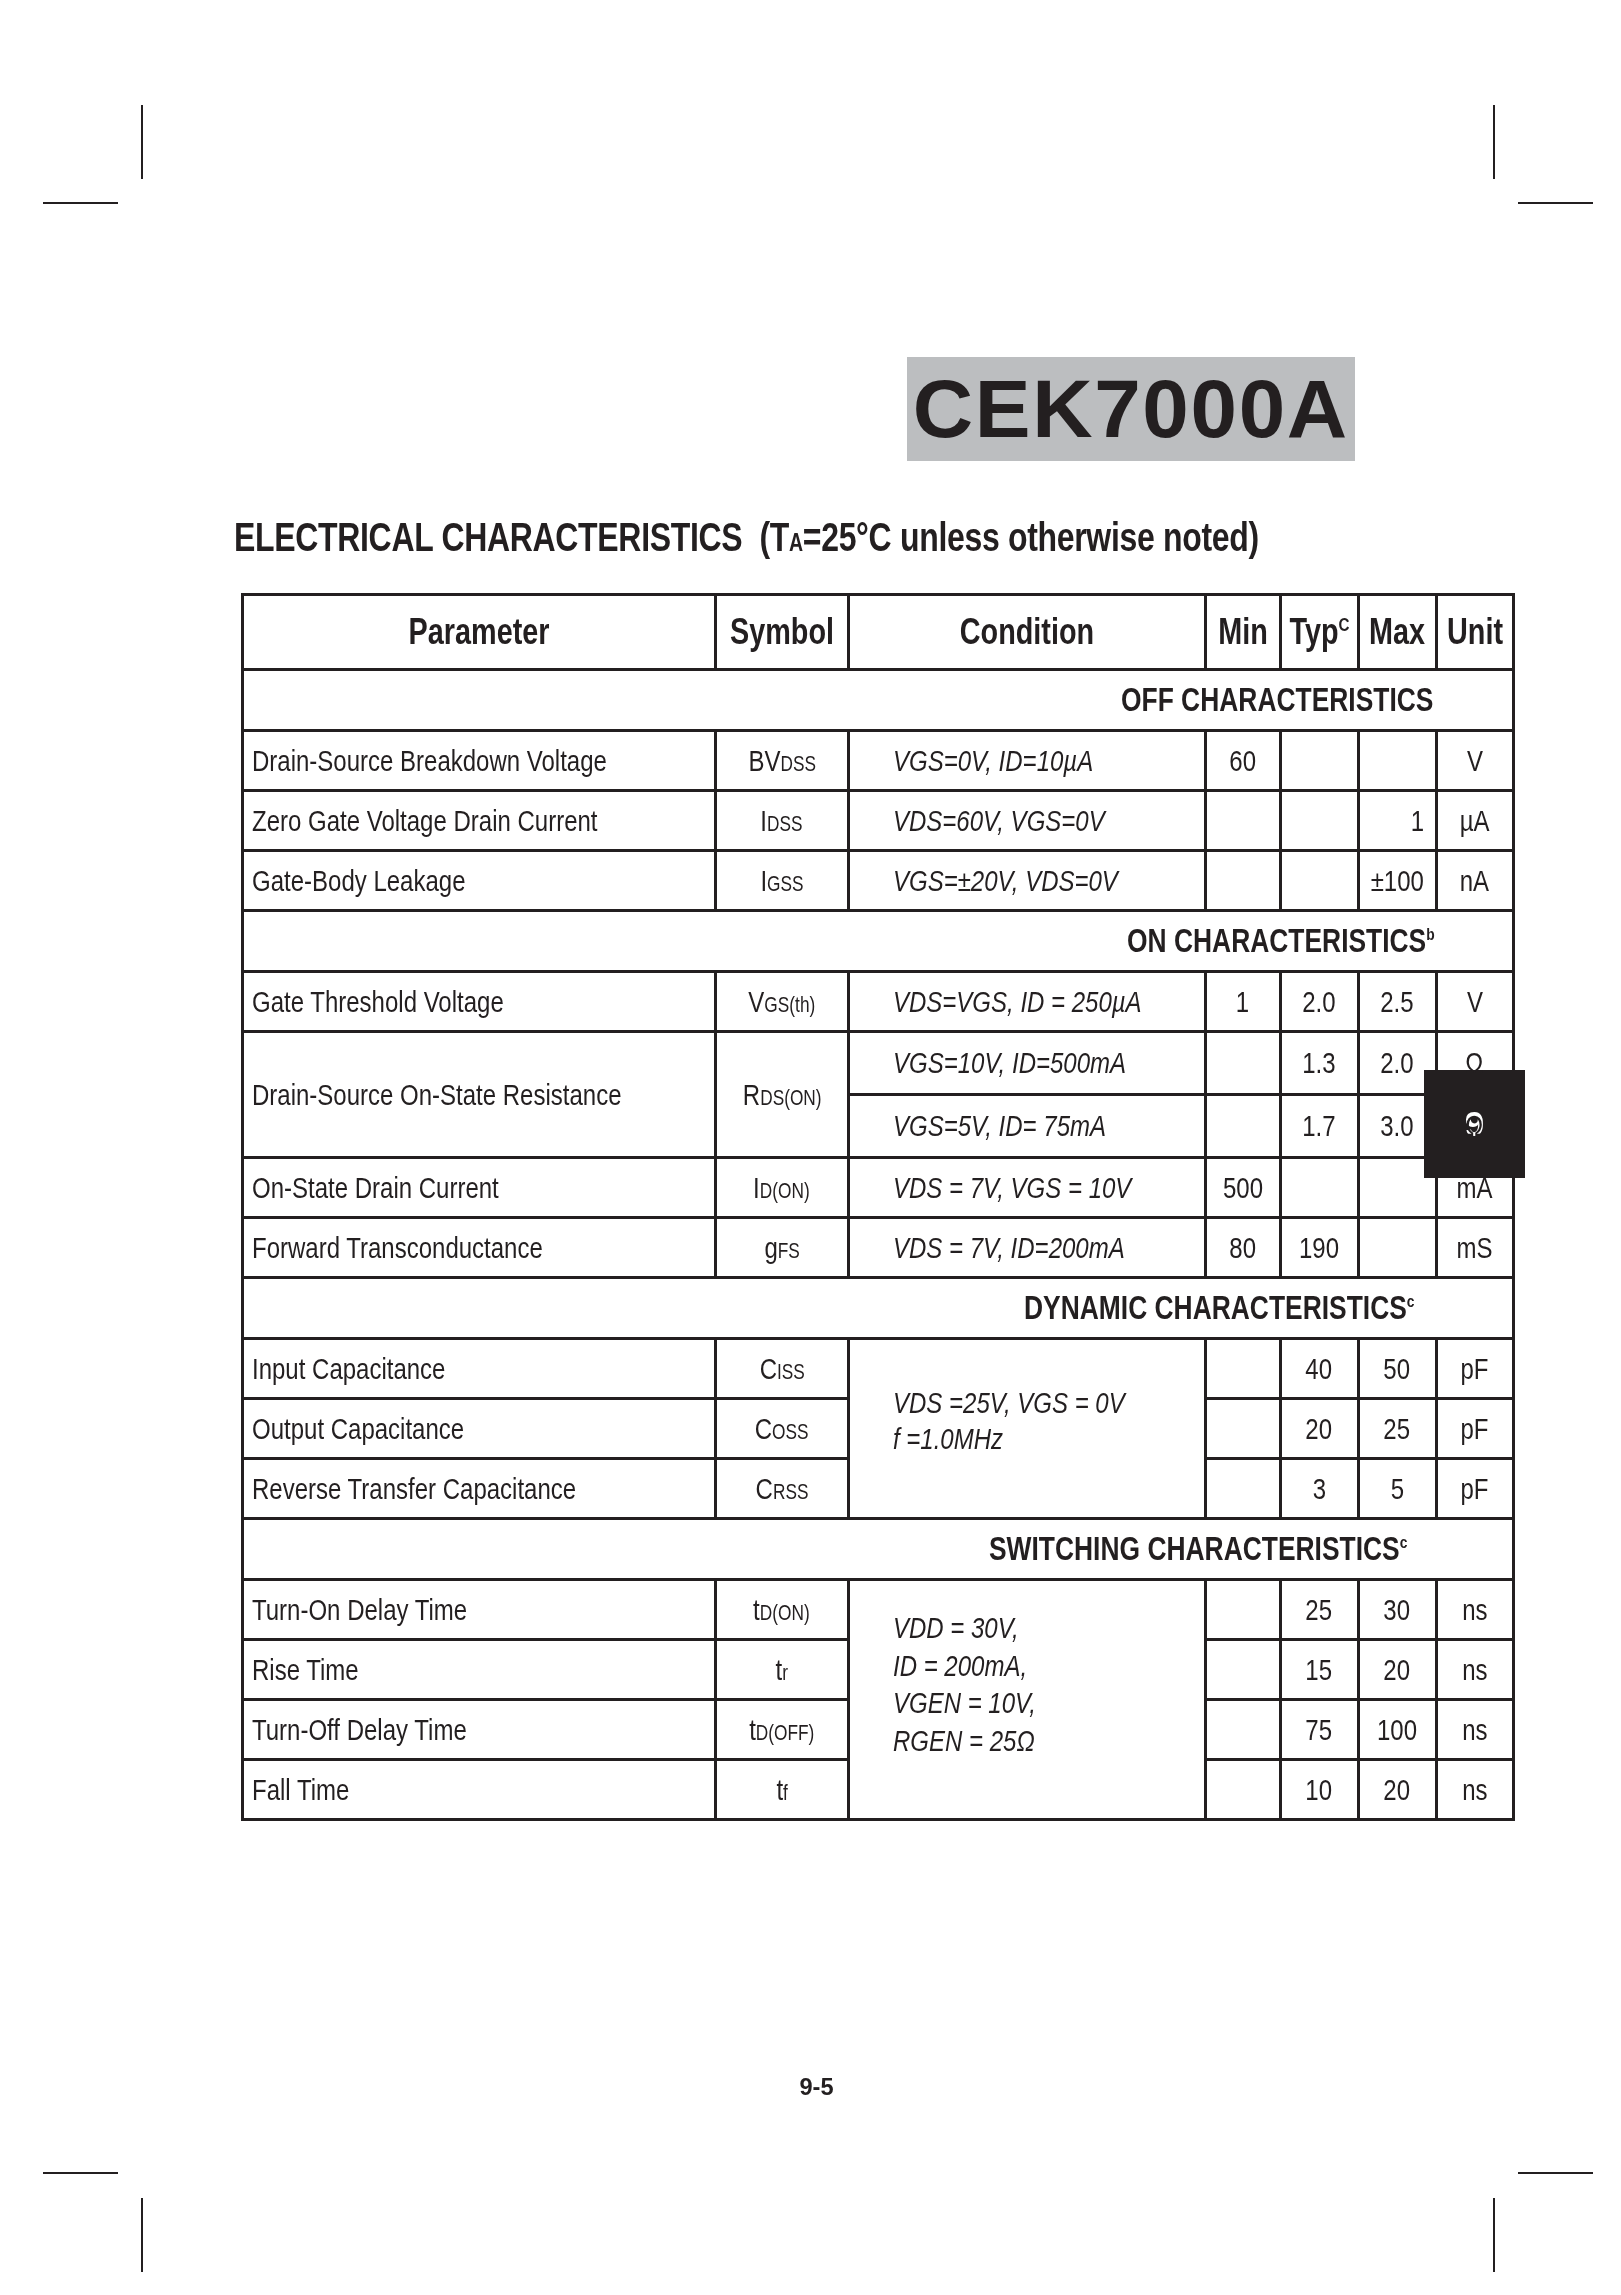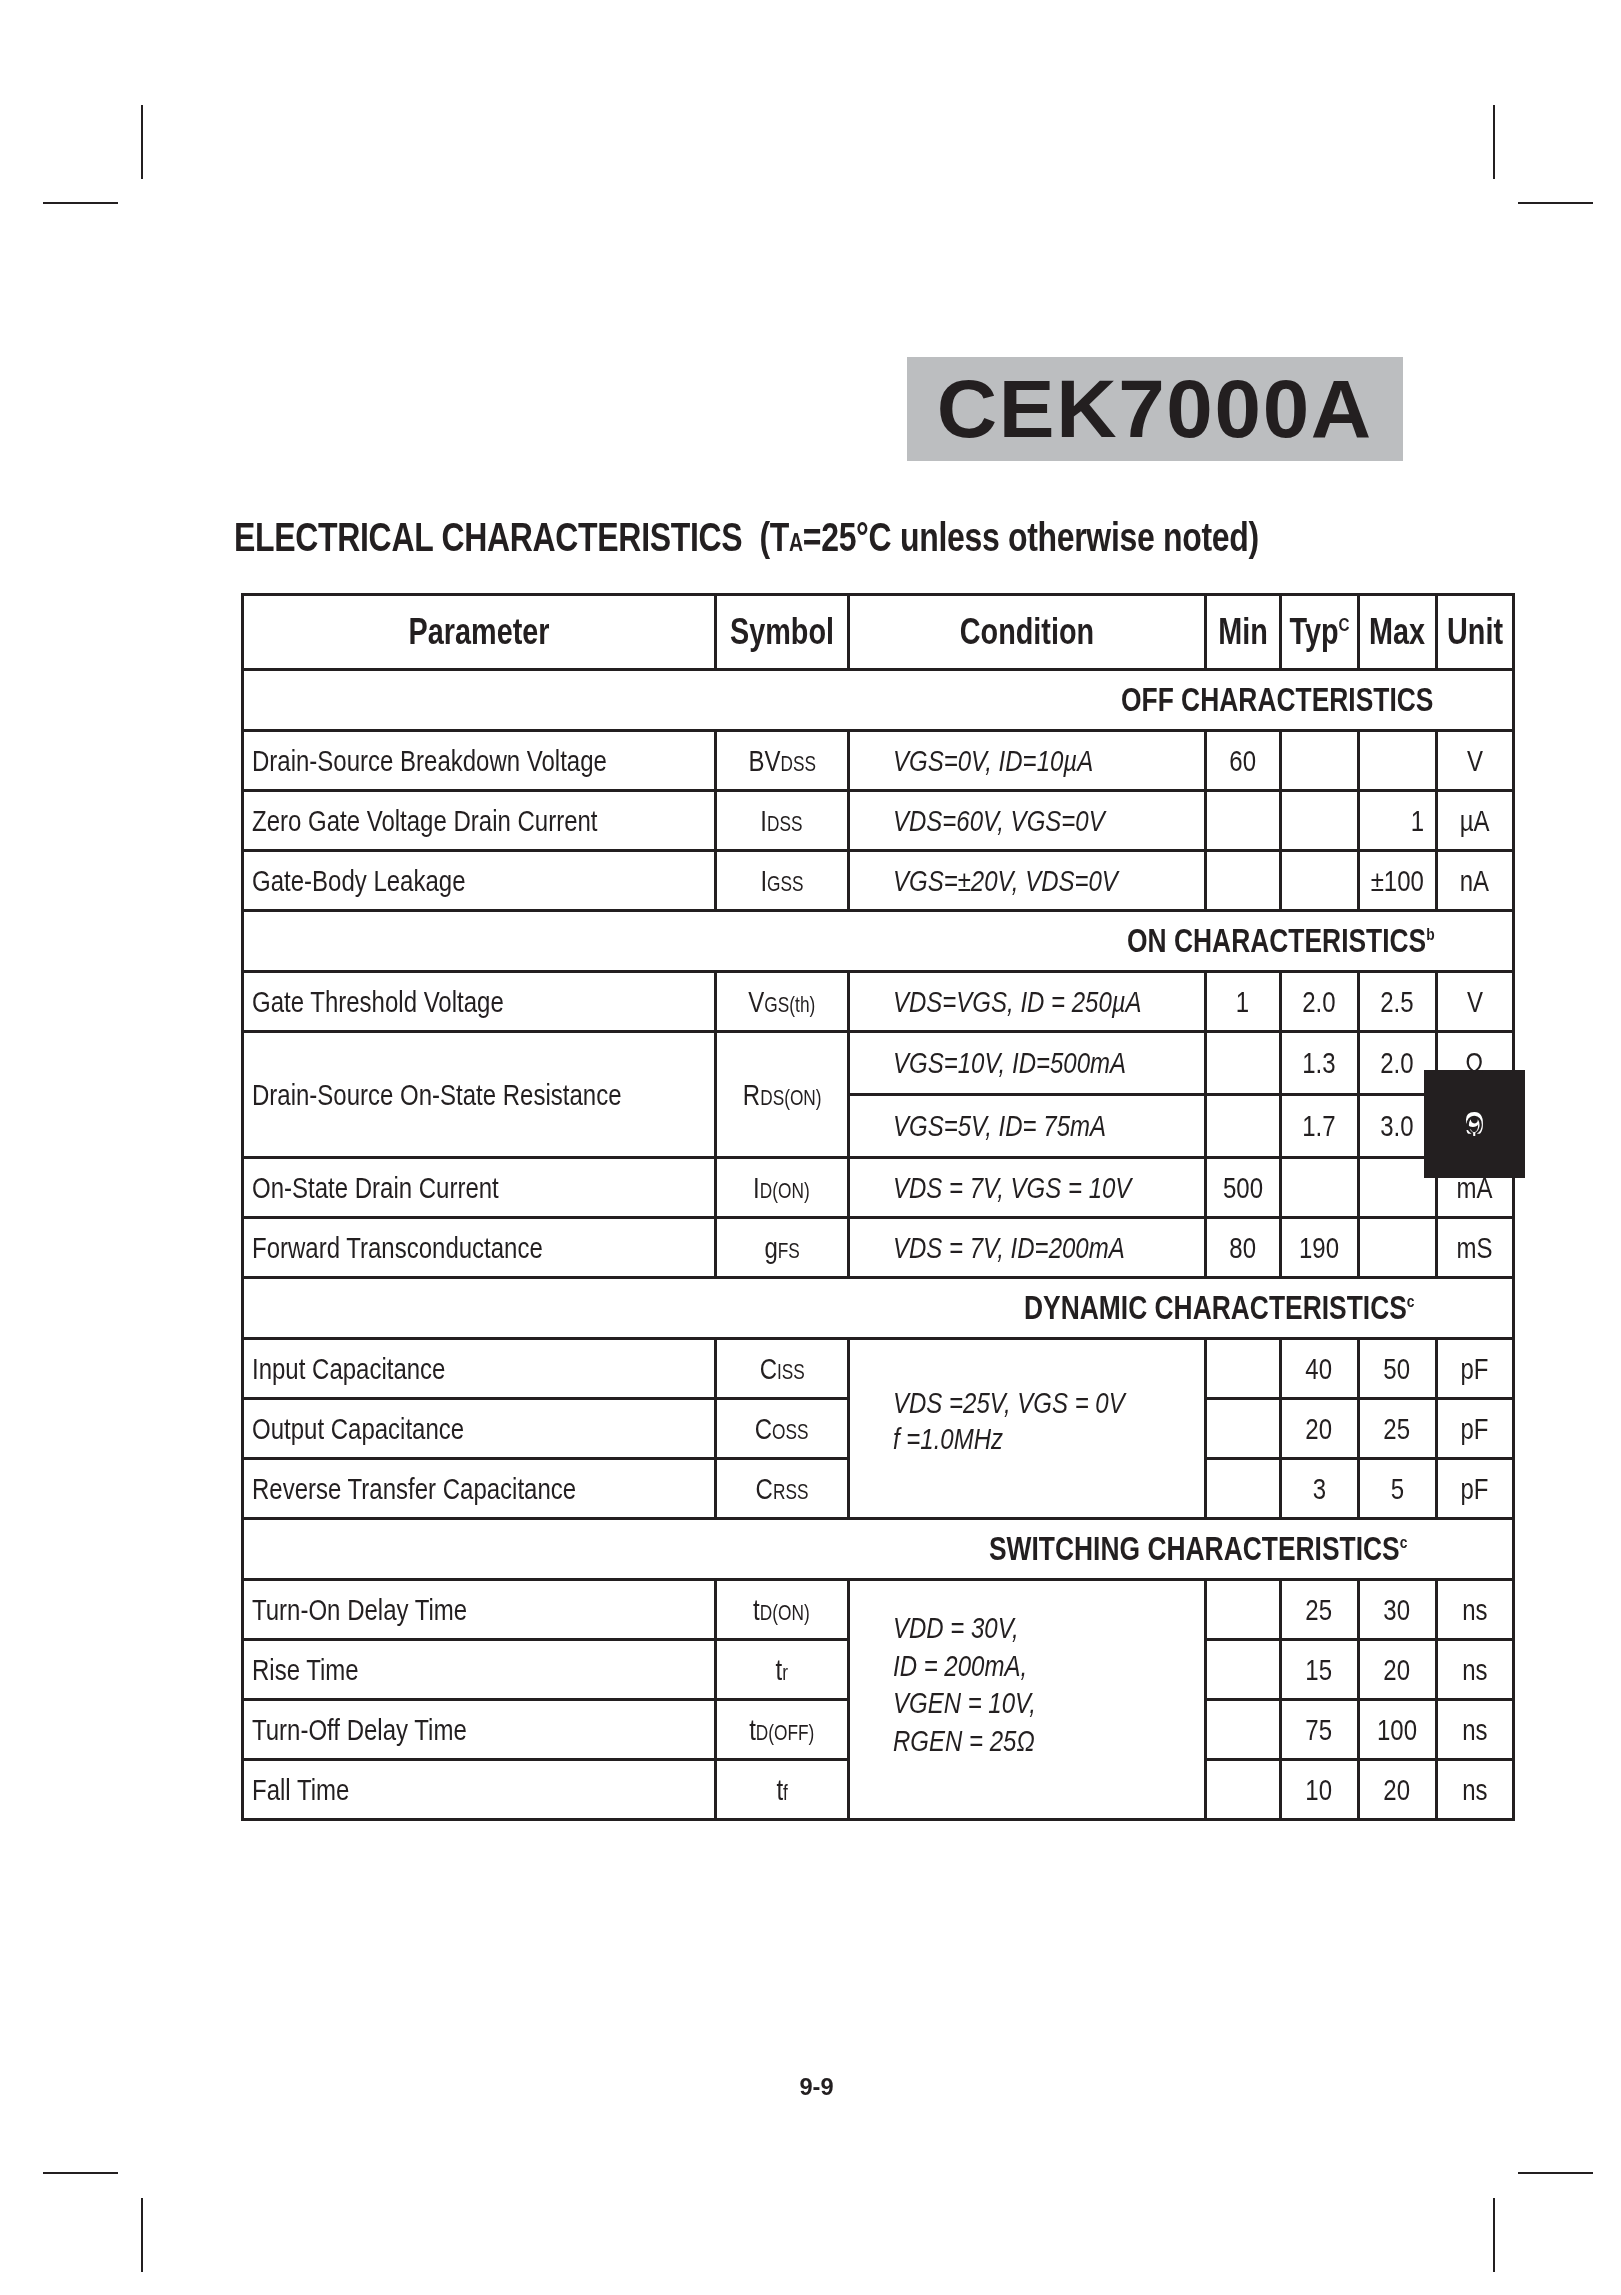--- a/index.html
+++ b/index.html
@@ -3,21 +3,21 @@
 <meta charset="utf-8">
 <style>
   html, body { margin: 0; padding: 0; background: #ffffff; }
   body { width: 1622px; height: 2295px; position: relative; overflow: hidden;
          font-family: "Liberation Sans", "DejaVu Sans", sans-serif; color: #231f20; }
 
   .crop { position: absolute; background: #231f20; }
   .crop.v { width: 2.4px; height: 74px; }
   .crop.h { width: 75px; height: 2.4px; }
 
-  .part-box { position: absolute; left: 907px; top: 357px; width: 496px; height: 104px;
+  .part-box { position: absolute; left: 907px; top: 357px; width: 448px; height: 104px;
               background: #bcbec0; display: flex; align-items: center; justify-content: center; text-align: right; }
   .part-title { font-weight: bold; font-size: 82px; letter-spacing: 1.6px; color: #231f20;
                 transform: scaleX(1.02); line-height: 1; }
 
   .section-heading { position: absolute; left: 234px; top: 514px; font-weight: bold;
                      font-size: 41px; white-space: nowrap; transform-origin: left top;
                      transform: scaleX(0.78); letter-spacing: -0.4px; }
   .section-heading .sub { font-size: 25px; }
 
   .side-tab { position: absolute; left: 1424px; top: 1070px; width: 101px; height: 108px;
@@ -244,14 +244,14 @@
       <td class="param"><span class="narrow">Fall Time</span></td>
       <td class="sym"><span class="narrow-c"><span>t</span><span class="sub">f</span></span></td>
       <td class="num"><span class="narrow-c"></span></td>
       <td class="num"><span class="narrow-c">10</span></td>
       <td class="num"><span class="narrow-c">20</span></td>
       <td class="unit"><span class="narrow-c">ns</span></td>
     </tr>
   </tbody>
 </table>
 
-<div class="page-number">9-9</div>
+<div class="page-number">9-5</div>
 
 
 </body></html>

